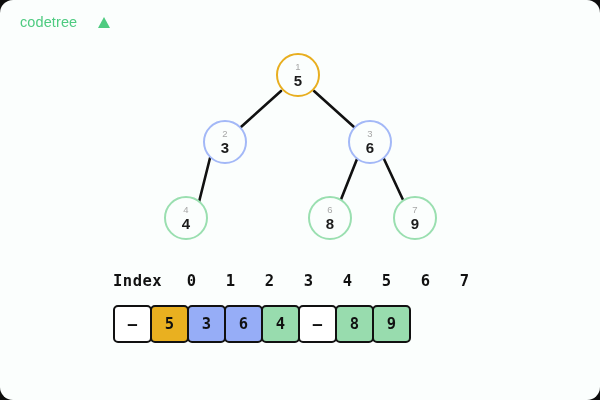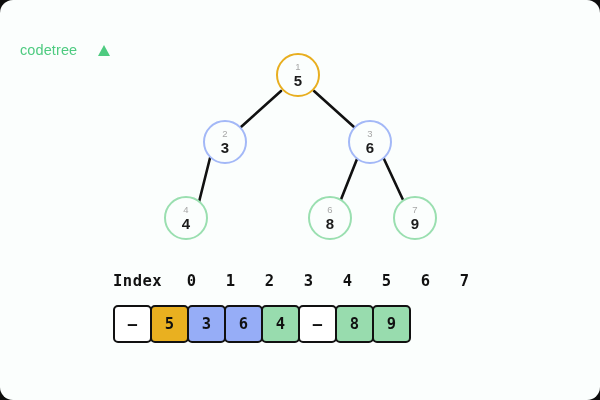--- a/index.html
+++ b/index.html
@@ -25,21 +25,20 @@
 
   
   #brand {
     position: absolute;
     left: 20px;
     top: 12px;
     display: flex;
     align-items: center;
     gap: 21px;
     height: 20px;
-    margin-top: 28px;
   }
   #brand .brand-text {
     font-family: "Liberation Sans", sans-serif;
     font-size: 14.5px;
     letter-spacing: 0.1px;
     color: #4ecb80;
     line-height: 1;
   }
   #brand .brand-mark {
     width: 0;

